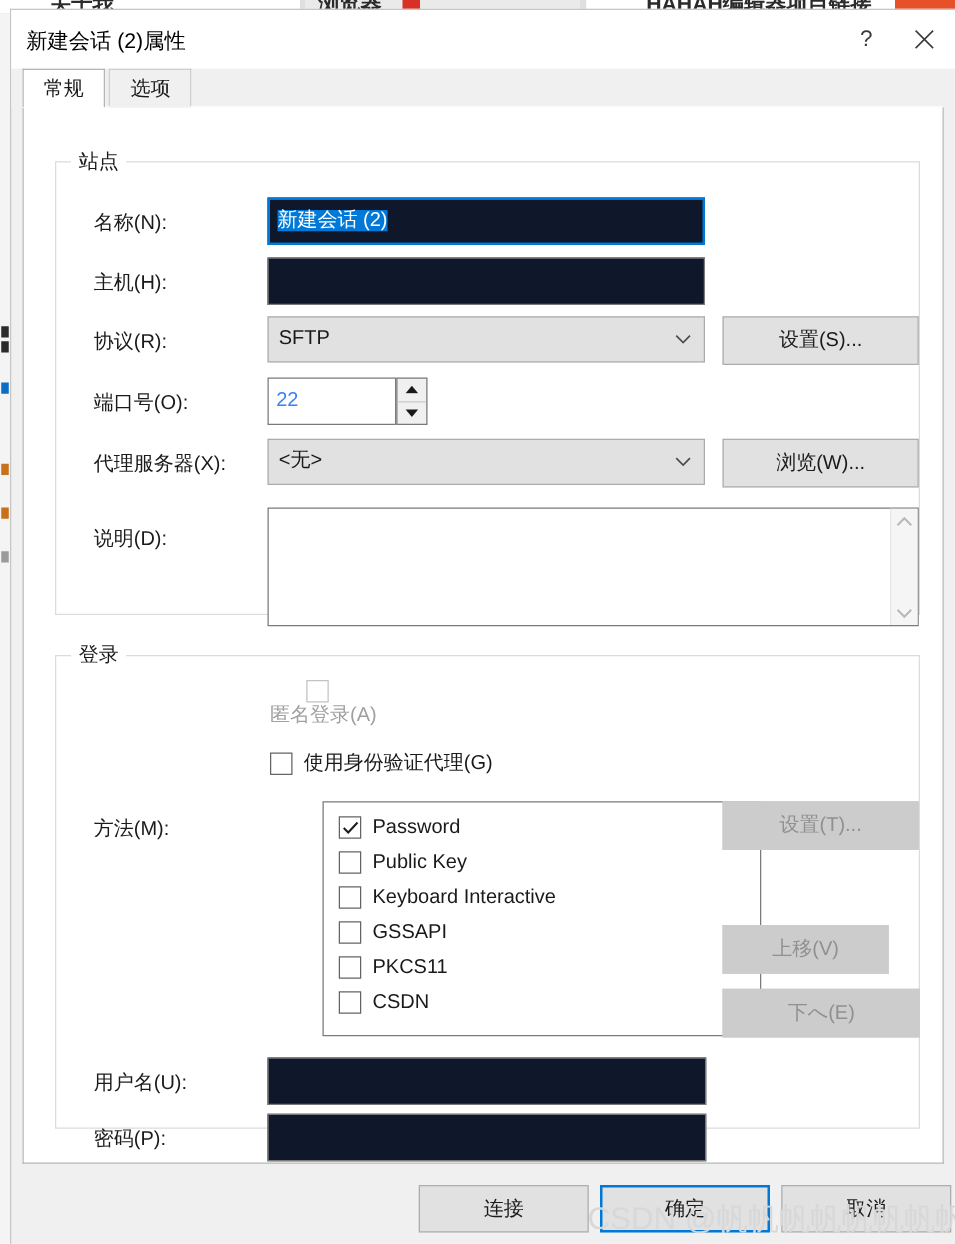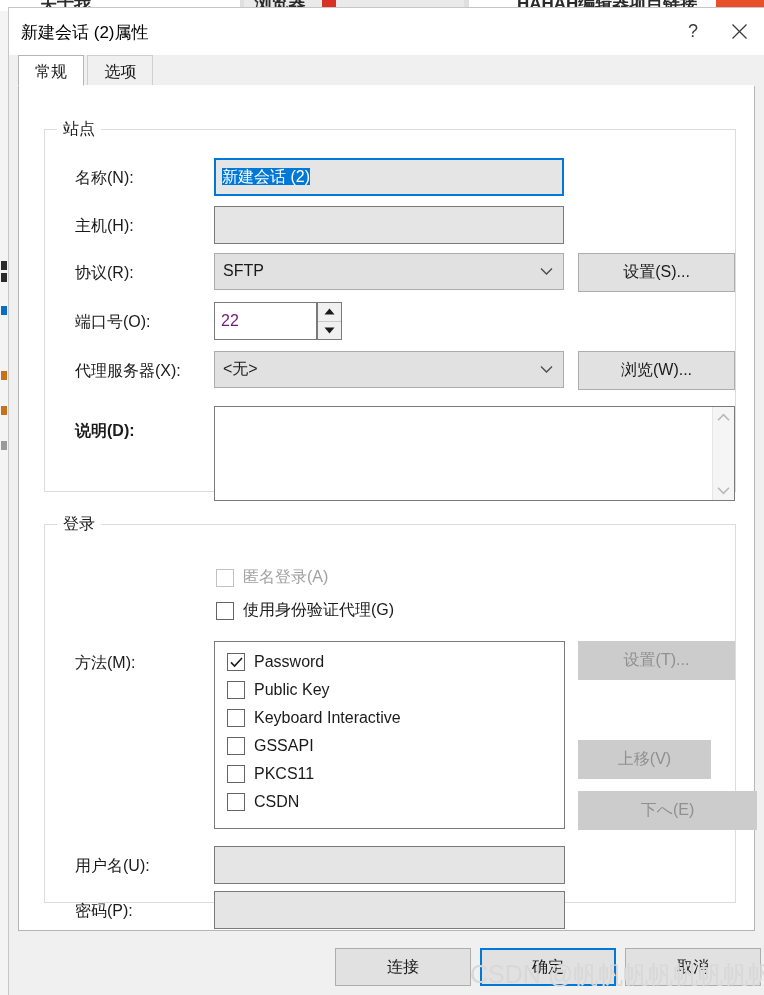--- a/index.html
+++ b/index.html
@@ -172,21 +172,21 @@
     font-size: 16px;
     color: #1a1a1a;
     white-space: nowrap;
   }
 
   
   .tbox {
     position: absolute;
     box-sizing: border-box;
     border: 1px solid #7a7a7a;
-    background: #e5e5e5;
+    background: #0f172a;
     font-family: "Liberation Sans", "DejaVu Sans", sans-serif;
     font-size: 16px;
     color: #1a1a1a;
     padding: 0 6px;
     outline: none;
     line-height: 34px;
   }
   .tbox.focused { border: 2px solid #0078d7; }
   .sel-text {
     background: #0078d7;
@@ -214,21 +214,21 @@
   }
 
   
   .spin-wrap { position: absolute; }
   .spin-input {
     position: absolute; left: 0; top: 0;
     box-sizing: border-box;
     border: 1px solid #7a7a7a;
     background: #ffffff;
     font-family: "Liberation Sans", "DejaVu Sans", sans-serif;
-    font-size: 16px; color: #701a75;
+    font-size: 16px; color: #3b82f6;
     padding: 0 6px;
     outline: none;
   }
   .spin-btns {
     position: absolute;
     top: 0;
     width: 25px;
     border: 1px solid #7a7a7a;
     background: #f0f0f0;
     box-sizing: border-box;
@@ -326,20 +326,21 @@
   .cbmark svg { display: block; }
 
   
   .listbox {
     position: absolute;
     border: 1px solid #7a7a7a;
     background: #ffffff;
     box-sizing: border-box;
     overflow: hidden;
     padding: 6px 0 0 12px;
+    margin-left: 44px;
   }
   .listbox .cbrow {
     position: relative;
     height: 28px;
     display: flex;
     align-items: center;
   }
 
   
   .footer-btn { position: absolute; }
@@ -446,42 +447,42 @@
       <div class="combo" style="left:169px; top:211px; width:350px; height:37px;">
         <span>&lt;无&gt;</span>
         <span class="chev">
           <svg width="13" height="9" viewBox="0 0 13 9" aria-hidden="true">
             <polyline points="1,1.5 6.5,7 12,1.5" fill="none" stroke="currentColor" stroke-width="1.3"></polyline>
           </svg>
         </span>
       </div>
       <button class="btn" style="left:533px; top:211px; width:157px; height:39px;">浏览(W)...</button>
 
-      <div class="row-label" style="left:30px; top:281px;font-weight:bold;">说明(D):</div>
+      <div class="row-label" style="left:30px; top:281px;">说明(D):</div>
       <div class="memo-wrap" style="left:169px; top:266px; width:521px; height:95px;">
         <textarea value="" style=""></textarea>
         <div class="memo-sb">
           <div class="arw">
             <svg width="13" height="9" viewBox="0 0 13 9" aria-hidden="true">
                 <polyline points="1,7.2 6.5,1.6 12,7.2" fill="none" stroke="currentColor" stroke-width="1.6"></polyline>
               </svg>
           </div>
           <div class="arw">
             <svg width="13" height="9" viewBox="0 0 13 9" aria-hidden="true">
                 <polyline points="1,1.8 6.5,7.4 12,1.8" fill="none" stroke="currentColor" stroke-width="1.6"></polyline>
               </svg>
           </div>
         </div>
       </div>
     </fieldset>
 
     <fieldset class="group" id="group-login">
       <legend>登录</legend>
 
-      <div class="cbrow disabled" style="left:171px; top:32px;">
+      <div class="cbrow disabled" style="left:171px; top:9px;flex-direction:column;">
         <span class="cbmark"></span>
         <span>匿名登录(A)</span>
       </div>
 
       <div class="cbrow" style="left:171px; top:65px;">
         <span class="cbmark"></span>
         <span>使用身份验证代理(G)</span>
       </div>
 
       <div class="row-label" style="left:30px; top:118px;">方法(M):</div>
@@ -511,21 +512,21 @@
           <span>PKCS11</span>
         </div>
         <div class="cbrow">
           <span class="cbmark"></span>
           <span>CSDN</span>
         </div>
       </div>
 
       <button class="btn disabled" style="left:533px; top:106px; width:157px; height:39px;">设置(T)...</button>
       <button class="btn disabled" style="left:533px; top:205px; width:133px; height:39px;">上移(V)</button>
-      <button class="btn disabled" style="left:533px; top:256px; width:179px; height:39px;">下へ(E)</button>
+      <button class="btn disabled" style="left:533px; top:256px; width:158px; height:39px;">下へ(E)</button>
 
       <div class="row-label" style="left:30px; top:321px;">用户名(U):</div>
       <div class="tbox" style="left:169px; top:311px; width:351px; height:38px;">
         <span></span>
       </div>
 
       <div class="row-label" style="left:30px; top:366px;">密码(P):</div>
       <div class="tbox" style="left:169px; top:356px; width:351px; height:38px;">
         <span></span>
       </div>

